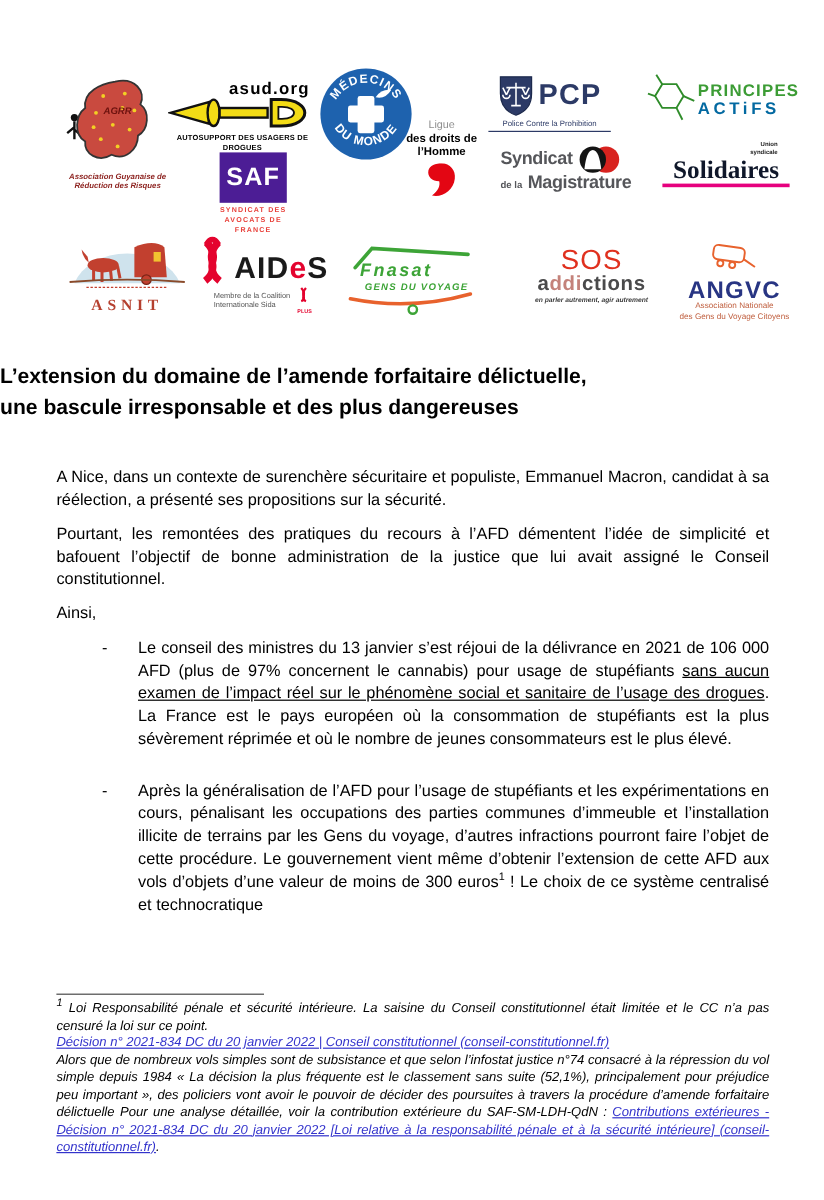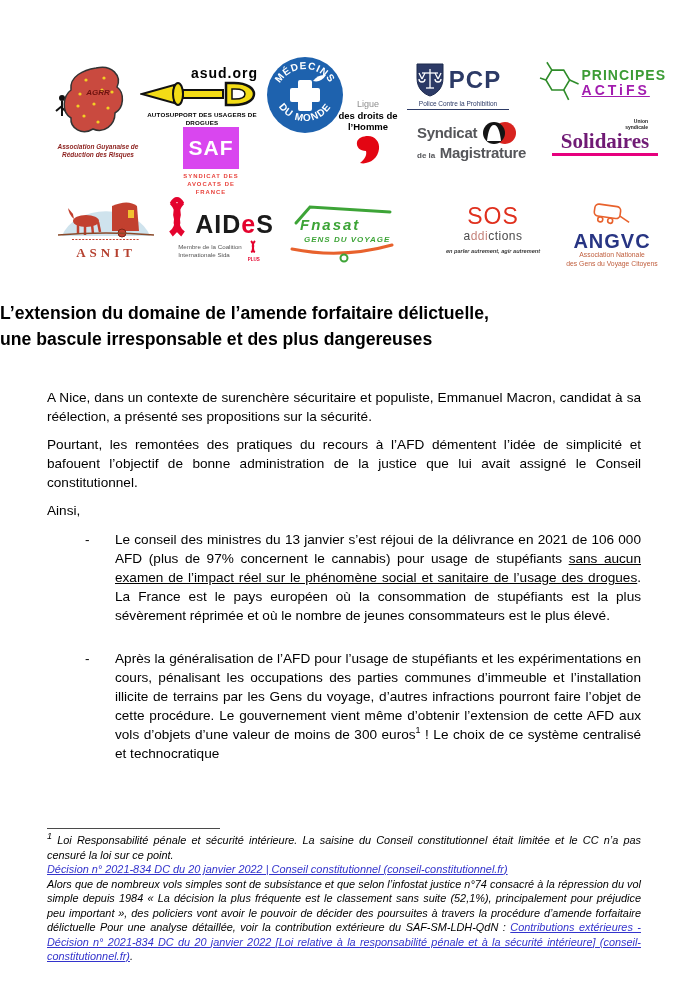--- a/index.html
+++ b/index.html
@@ -8,55 +8,55 @@
 
   
   .logo{position:absolute;}
   .c{text-align:center;}
 
   .agrr-cap{font-size:6.5px;font-weight:bold;font-style:italic;color:#8B1F1C;line-height:8px;margin-top:1px;}
 
   .asud-site{font-size:14px;font-weight:bold;letter-spacing:1px;text-align:right;padding-right:8px;line-height:15px;}
   .asud-cap{font-size:6.2px;font-weight:bold;letter-spacing:.2px;line-height:8px;}
 
-  .saf-box{width:56px;height:42px;background:#d946ef;color:#fff;font-weight:bold;font-size:21px;
+  .saf-box{width:56px;height:42px;background:#4c1d95;color:#fff;font-weight:bold;font-size:21px;
            line-height:42px;margin:0 auto;text-align:center;letter-spacing:1px;}
   .saf-cap{font-size:5.9px;font-weight:bold;color:#E8413B;letter-spacing:1px;line-height:8px;margin-top:3px;}
 
   .ldh-l1{font-size:9px;color:#8e8e8e;line-height:11px;}
   .ldh-l2{font-size:9.5px;font-weight:bold;line-height:11px;}
 
   .pcp-row{display:flex;align-items:center;justify-content:center;gap:4px;}
   .pcp-txt{font-size:24px;font-weight:bold;color:#2C3A66;letter-spacing:1px;}
   .pcp-cap{font-size:6.5px;color:#2C3A66;text-align:center;border-bottom:1px solid #2C3A66;padding-bottom:2px;margin-top:2px;}
 
   .sm{color:#55565A;line-height:14px;}
   .sm-big{font-size:15px;font-weight:bold;letter-spacing:-.3px;}
   .sm-small{font-size:8px;font-weight:bold;}
   .sm-row{display:flex;align-items:center;gap:3px;}
 
   .pa-row{display:flex;align-items:center;}
   .pa-1{font-size:14px;font-weight:bold;letter-spacing:1px;color:#3C9C35;line-height:15px;}
-  .pa-2{font-size:14px;font-weight:bold;letter-spacing:3px;color:#a21caf;line-height:15px;text-decoration:underline;}
+  .pa-2{font-size:14px;font-weight:bold;letter-spacing:3px;color:#0369a1;line-height:15px;}
 
   .sol-un{font-size:5px;font-weight:bold;line-height:6px;text-align:right;padding-right:10px;color:#1a1a1a;}
-  .sol-name{font-family:"Liberation Serif",serif;font-weight:bold;font-size:21px;color:#701a75;line-height:22px;text-align:center;}
+  .sol-name{font-family:"Liberation Serif",serif;font-weight:bold;font-size:21px;color:#0f172a;line-height:22px;text-align:center;}
   .sol-bar{height:3px;background:#E6007E;margin-top:1px;}
 
   .asnit-name{font-family:"Liberation Serif",serif;font-weight:bold;color:#B5402F;font-size:13px;letter-spacing:4px;line-height:14px;}
 
   .aides-row{display:flex;align-items:flex-end;gap:5px;justify-content:center;}
   .aides-name{font-size:25px;font-weight:800;letter-spacing:1px;line-height:26px;}
   .aides-blk{color:#1a1a1a;} .aides-red{color:#E4032E;}
   .aides-caps{display:flex;align-items:center;gap:6px;justify-content:center;margin-top:2px;}
   .aides-cap{font-size:6.2px;color:#555;line-height:7.5px;text-align:left;}
   .aides-plus{font-size:4.5px;font-weight:bold;color:#E4032E;text-align:center;line-height:5px;}
 
   .sos-sos{color:#E0301E;font-size:23px;font-weight:normal;letter-spacing:1px;line-height:22px;}
-  .sos-add{font-size:12px;font-weight:400;letter-spacing:.5px;line-height:19px;color:#4A4A4B;}
+  .sos-add{font-size:17px;font-weight:700;letter-spacing:.5px;line-height:19px;color:#4A4A4B;}
   .sos-ddi{color:#C4827A;}
   .sos-tag{font-size:5.6px;font-weight:bold;font-style:italic;color:#3a3a3a;margin-top:2px;}
 
   .angvc-name{color:#283583;font-size:20px;font-weight:800;letter-spacing:1px;line-height:20px;}
   .angvc-cap{font-size:6.8px;color:#C06040;line-height:8.5px;}
 
   
   .title{position:absolute;top:300px;left:0;right:0;font-weight:bold;
          font-size:17.6px;line-height:26px;}
   .body-text{position:absolute;left:47px;top:388px;width:594px;font-size:13.6px;

